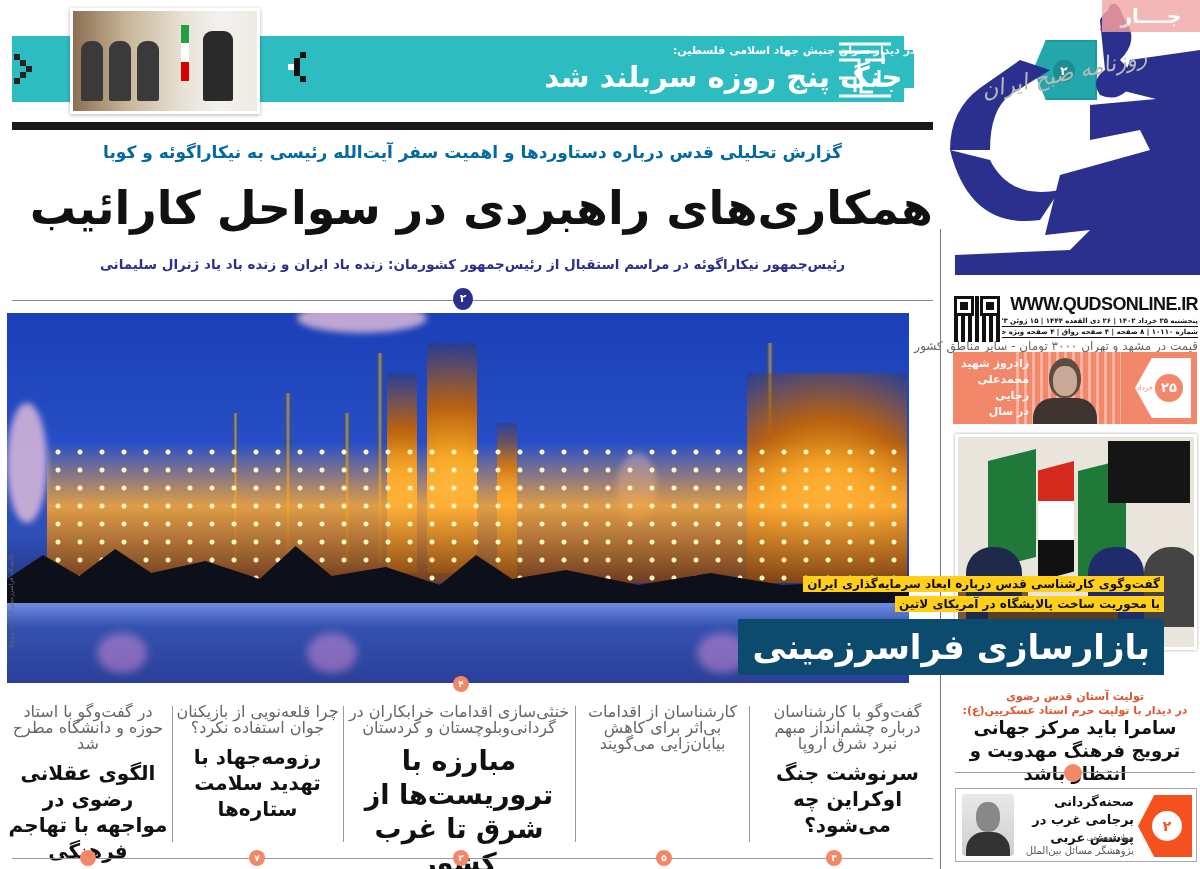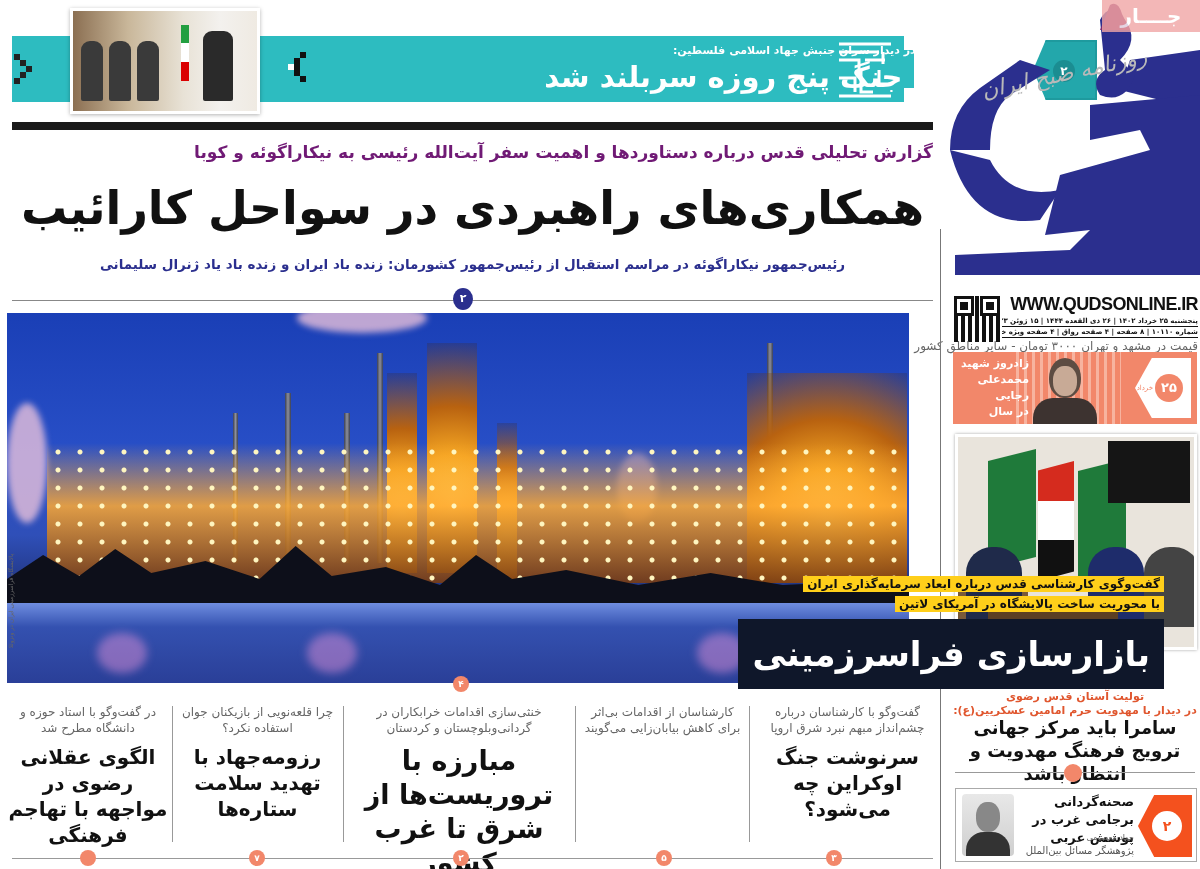--- a/index.html
+++ b/index.html
@@ -74,48 +74,48 @@
   .card-photo .b { position: absolute; left: 4px; top: 38px; width: 44px; height: 30px; border-radius: 18px 18px 0 0; background: #333; }
   .card-hex { position: absolute; right: 4px; top: 6px; width: 54px; height: 62px; background: #f4511e; clip-path: polygon(30% 0,100% 0,100% 100%,30% 100%,0 50%); }
   .card-num { position: absolute; right: 14px; top: 22px; width: 30px; height: 30px; border-radius: 50%; background: #fff; color: #f4511e; font-size: 14px; text-align: center; line-height: 30px; font-weight: bold; }
   .card-title { position: absolute; right: 62px; top: 4px; font-size: 13px; font-weight: bold; line-height: 18px; text-align: right; width: 120px; }
   .card-author { position: absolute; right: 62px; top: 44px; font-size: 8px; color: #555; text-align: right; width: 120px; }
   .card-role { position: absolute; right: 62px; top: 56px; font-size: 10px; color: #555; width: 120px; }
 
   
   .top-rule { position: absolute; left: 12px; top: 122px; width: 921px; height: 8px; background: #1a1a1a; }
   .col-divider { position: absolute; left: 940px; top: 229px; height: 640px; border-left: 1px solid #777; }
-  .supra { position: absolute; left: 12px; top: 142px; width: 921px; text-align: right; font-size: 17px; color: #701a75; font-weight: bold; }
-  .main-head { position: absolute; left: 12px; top: 178px; width: 921px; text-align: center; font-size: 46px; font-weight: bold; color: #111; letter-spacing: -1px; line-height: 60px; }
+  .supra { position: absolute; left: 12px; top: 142px; width: 921px; text-align: center; font-size: 17px; color: #0369a1; font-weight: bold; }
+  .main-head { position: absolute; left: 12px; top: 178px; width: 921px; text-align: right; font-size: 46px; font-weight: bold; color: #111; letter-spacing: -1px; line-height: 60px; }
   .sub-head { position: absolute; left: 12px; top: 256px; width: 921px; text-align: center; font-size: 13.5px; font-weight: bold; color: #2b2f8e; }
   .mid-rule { position: absolute; left: 12px; top: 300px; width: 921px; border-top: 1px solid #888; }
   .page-dot-blue { position: absolute; left: 453px; top: 288px; width: 20px; height: 22px; border-radius: 50%; background: #2b2f8e; color: #fff; font-size: 11px; text-align: center; line-height: 22px; font-weight: bold; }
 
   
   .hero { position: absolute; left: 7px; top: 313px; width: 902px; height: 370px; overflow: hidden;
           background: linear-gradient(180deg, #1a3fb6 0%, #2950c8 40%, #2f4fb8 60%, #1e2f72 78%, #263b8d 86%, #4a68c4 100%); }
   .smoke { position: absolute; border-radius: 50%; background: rgba(246,200,220,.75); filter: blur(3px); }
   .stack { position: absolute; bottom: 120px; background: linear-gradient(90deg,#3a3f55,#8d8f99,#3a3f55); }
   .plant { position: absolute; bottom: 110px; background: radial-gradient(circle at 50% 70%, #ffd35a 0%, #f5a623 30%, #b86210 60%, rgba(60,30,10,.2) 100%); }
   .plant-lights { position: absolute; left: 40px; bottom: 100px; width: 860px; height: 140px; background:
       radial-gradient(circle, #fff6c0 0 2px, transparent 3px) 0 0/22px 18px,
       linear-gradient(180deg, rgba(255,190,70,.0) 0%, rgba(255,170,50,.85) 45%, rgba(120,60,20,.9) 100%); }
   .treeline { position: absolute; left: 0; bottom: 80px; width: 902px; height: 60px; background: #0d0f1a;
       clip-path: polygon(0 60%,4% 20%,8% 55%,12% 10%,16% 50%,22% 30%,28% 60%,32% 5%,36% 55%,42% 40%,48% 70%,52% 20%,56% 60%,62% 45%,70% 70%,78% 50%,86% 70%,100% 60%,100% 100%,0 100%); }
   .water { position: absolute; left: 0; bottom: 0; width: 902px; height: 80px; background: linear-gradient(180deg,#6f8de0 0%, #3451b0 30%, #2a3f98 100%); }
   .water-glow { position: absolute; bottom: 10px; width: 50px; height: 40px; border-radius: 50%; background: rgba(240,150,220,.45); filter: blur(4px); }
   .hero-kicker1 { position: absolute; right: 36px; top: 576px; background: #ffcf1a; color: #111; font-size: 12px; font-weight: bold; padding: 1px 4px; white-space: nowrap; }
   .hero-kicker2 { position: absolute; right: 36px; top: 596px; background: #ffcf1a; color: #111; font-size: 12px; font-weight: bold; padding: 1px 4px; white-space: nowrap; }
-  .hero-title { position: absolute; right: 36px; top: 619px; background: #0f172a; color: #fff; font-size: 34px; font-weight: bold; padding: 11px 14px; white-space: nowrap; letter-spacing: -0.5px; line-height: 48px; }
+  .hero-title { position: absolute; right: 36px; top: 619px; background: #0c4a6e; color: #fff; font-size: 34px; font-weight: bold; padding: 4px 14px; white-space: nowrap; letter-spacing: -0.5px; line-height: 48px; }
   .photo-credit { position: absolute; left: -50px; top: 610px; width: 120px; font-size: 6px; color: #666; transform: rotate(-90deg); white-space: nowrap; }
   .page-dot-orange { position: absolute; width: 16px; height: 16px; border-radius: 50%; background: #f2876a; color: #fff; font-size: 9px; text-align: center; line-height: 16px; font-weight: bold; }
 
   
   .bcol { position: absolute; top: 704px; text-align: center; }
-  .bcol .kick { font-size: 12px; color: #666; line-height: 16px; }
+  .bcol .kick { font-size: 16px; color: #666; line-height: 16px; }
   .bcol .head { font-size: 20px; font-weight: bold; line-height: 26px; margin-top: 8px; color: #111; }
   .bcol .head.big { font-size: 27px; line-height: 34px; letter-spacing: -0.5px; }
   .bdiv { position: absolute; top: 706px; height: 136px; border-left: 1px solid #999; }
   .bottom-rule { position: absolute; left: 12px; top: 858px; width: 921px; border-top: 1px solid #999; }
 </style>
 </head>
 <body>
 
 <div class="banner">
   <div class="banner-left-notch">
@@ -197,21 +197,21 @@
   <div class="flag-green" style="left:120px;top:22px"></div>
   <div class="tv"></div>
   <div class="chair" style="left:0;width:70px"></div>
   <div class="chair" style="left:130px;width:60px"></div>
   <div class="man" style="left:8px;background:#1f2a4a"></div>
   <div class="man" style="left:130px;background:#1e2c6b"></div>
   <div class="man" style="left:186px;background:#444"></div>
   <div class="table"></div>
 </div>
 <div class="r-kicker1">تولیت آستان قدس رضوی</div>
-<div class="r-kicker2">در دیدار با مهدویت حرم امامین عسکریین(ع):</div>
+<div class="r-kicker2">در دیدار با تولیت حرم استاد عسکریین(ع):</div>
 <div class="r-head">سامرا باید مرکز جهانی ترویج فرهنگ مهدویت و انتظار باشد</div>
 <div class="r-rule"></div>
 <div class="r-ico"></div>
 
 <div class="card">
   <div class="card-photo">
       <div class="b"></div>
       <div class="h"></div>
     </div>
   <div class="card-hex"></div>

